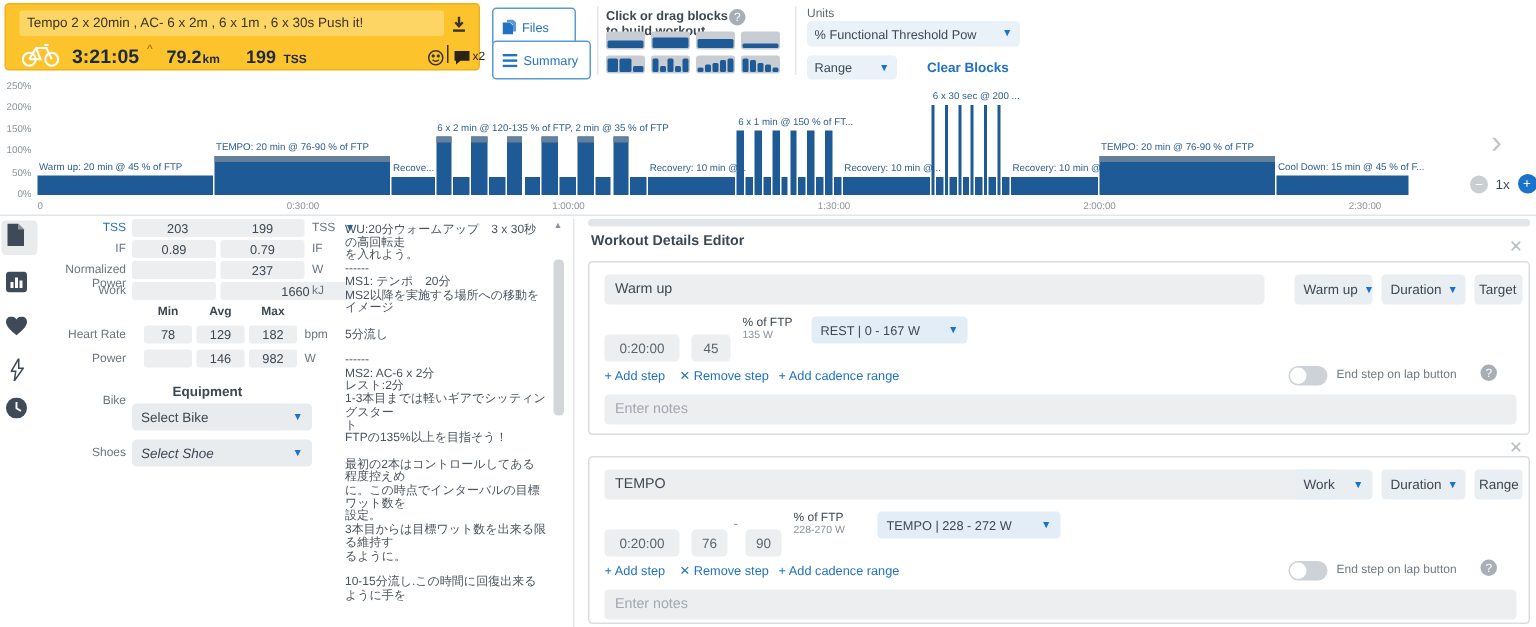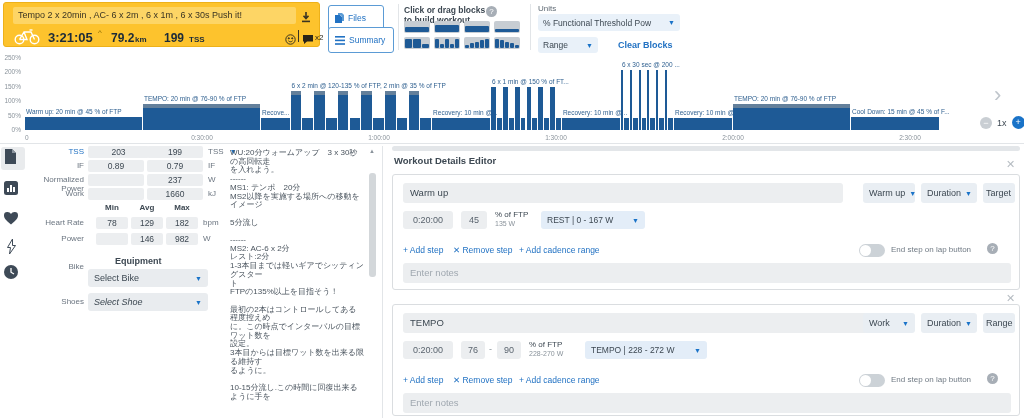--- a/index.html
+++ b/index.html
@@ -44,21 +44,21 @@
   .sunit{position:absolute;left:208px;font-size:8px;color:#6b7580;}
   .mamh{position:absolute;width:32px;text-align:center;font-size:8px;font-weight:bold;color:#3d4852;}
   .eq-dd{position:absolute;left:88px;width:120px;height:18px;background:#e9ecef;border-radius:3px;display:flex;align-items:center;justify-content:space-between;padding:0 6px;font-size:9px;color:#3d4852;box-sizing:border-box;}
   
   #notes{position:absolute;left:230px;top:149px;width:134px;height:266px;overflow:hidden;font-size:8px;line-height:8.7px;color:#4a545e;}
   .sbar{position:absolute;left:369px;top:148px;width:7px;height:266px;}
   .sthumb{position:absolute;left:0;top:25px;width:7px;height:104px;background:#d3d7da;border-radius:3px;}
   
   .ecard{position:absolute;left:392px;width:628px;border:1px solid #dadde0;border-radius:3px;background:#fff;box-sizing:border-box;}
   .einput{position:absolute;background:#eceef0;border-radius:3px;font-size:9.5px;color:#3d4852;line-height:20px;padding-left:7px;box-sizing:border-box;overflow:hidden;white-space:nowrap;}
-  .ebox{position:absolute;height:18px;background:#eceef0;border-radius:3px;font-size:9px;color:#5a646e;text-align:center;line-height:18px;}
+  .ebox{position:absolute;height:18px;background:#eceef0;border-radius:3px;font-size:9px;color:#5a646e;text-align:center;line-height:18px;margin-top:12px;}
   .edd{position:absolute;height:20px;background:#e9eef3;border-radius:3px;display:flex;align-items:center;justify-content:space-between;padding:0 6px;font-size:9px;color:#3d4852;box-sizing:border-box;overflow:hidden;white-space:nowrap;}
   .ezone{position:absolute;height:18px;background:#e3edf8;border-radius:3px;display:flex;align-items:center;justify-content:space-between;padding:0 6px;font-size:8.5px;color:#3d4852;box-sizing:border-box;white-space:nowrap;}
   .elink{position:absolute;font-size:8.5px;color:#2272c3;white-space:nowrap;}
   .toggle{position:absolute;width:26px;height:13px;border-radius:7px;background:#ccd2d7;}
   .toggle::after{content:'';position:absolute;left:1px;top:1px;width:11px;height:11px;border-radius:50%;background:#fff;}
   .tlabel{position:absolute;font-size:8px;color:#707a84;white-space:nowrap;}
   .xclose{position:absolute;font-size:11px;color:#b6bcc2;}
   .pctlab{position:absolute;font-size:8px;color:#3d4852;white-space:nowrap;}
   .wattlab{position:absolute;font-size:7px;color:#8a939b;white-space:nowrap;}
 </style>
@@ -326,21 +326,21 @@
 <span class="scell" style="left:147px;top:160px;width:56px;">0.79</span>
 <span class="sunit" style="top:161px;">IF</span>
 
 <span class="slabel" style="top:175px;">Normalized Power</span>
 <span class="scell" style="left:88px;top:174px;width:56px;"></span>
 <span class="scell" style="left:147px;top:174px;width:56px;">237</span>
 <span class="sunit" style="top:175px;">W</span>
 
 <span class="slabel" style="top:189px;">Work</span>
 <span class="scell" style="left:88px;top:188px;width:56px;"></span>
-<span class="scell" style="left:147px;top:188px;width:56px;">1660</span>
+<span class="scell" style="left:147px;top:188px;width:76px;padding-left:12px;">1660</span>
 <span class="sunit" style="top:189px;">kJ</span>
 
 <span class="mamh" style="left:96px;top:203px;">Min</span>
 <span class="mamh" style="left:131px;top:203px;">Avg</span>
 <span class="mamh" style="left:166px;top:203px;">Max</span>
 <span class="slabel" style="top:218px;">Heart Rate</span>
 <span class="scell" style="left:96px;top:217px;width:32px;">78</span>
 <span class="scell" style="left:131px;top:217px;width:32px;">129</span>
 <span class="scell" style="left:166px;top:217px;width:32px;">182</span>
 <span class="sunit" style="left:203px;top:218px;">bpm</span>

